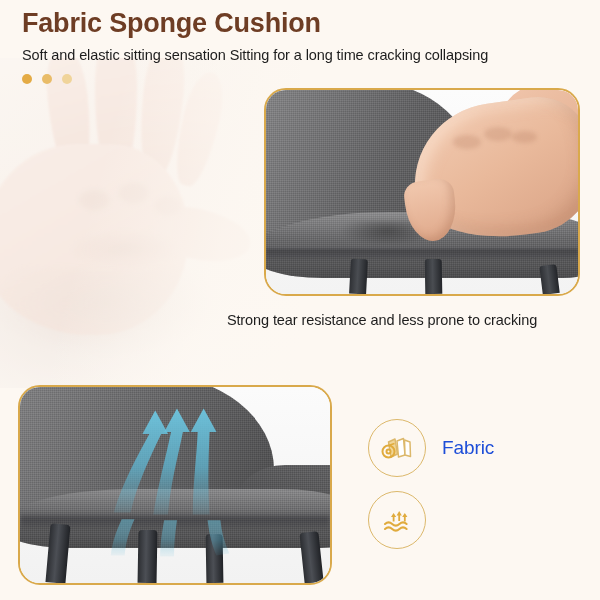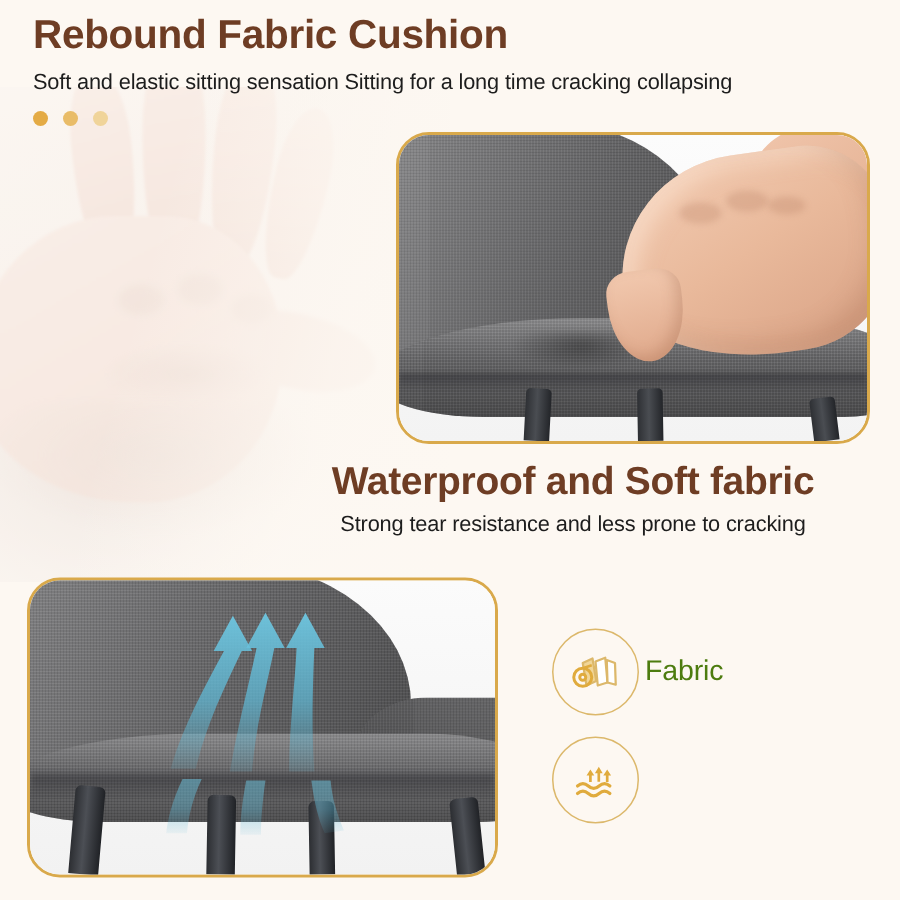--- a/index.html
+++ b/index.html
@@ -214,21 +214,21 @@
   
   .features{ position:absolute; left:368px; top:412px; }
   .feature{ display:flex; align-items:center; height:72px; }
   .feature-icon{
     width:58px; height:58px; border-radius:50%;
     border:1.6px solid #dcb86b;
     display:flex; align-items:center; justify-content:center;
     flex:0 0 auto;
   }
   .feature-label{
-    margin-left:4px; font-size:19px; color:#4d7c0f; letter-spacing:-.1px;
+    margin-left:16px; font-size:19px; color:#1d4ed8; letter-spacing:-.1px;
   }
 </style>
 </head>
 <body>
 
 <div class="bg-foam">
   <div class="foam-base"></div>
   <div class="finger f1"></div>
   <div class="finger f2"></div>
   <div class="finger f3"></div>
@@ -237,21 +237,21 @@
   <div class="thumb"></div>
   <div class="knuckle k1"></div>
   <div class="knuckle k2"></div>
   <div class="knuckle k3"></div>
   <div class="crease"></div>
   <div class="press-shadow"></div>
 </div>
 <div class="bg-fade"></div>
 
 <div class="header">
-  <div class="title">Rebound Fabric Cushion</div>
+  <div class="title">Fabric Sponge Cushion</div>
   <div class="subtitle">Soft and elastic sitting sensation Sitting for a long time cracking collapsing</div>
   <div class="dots">
     <span class="dot d1"></span>
     <span class="dot d2"></span>
     <span class="dot d3"></span>
   </div>
 </div>
 
 <div class="panel panel-top">
   <div class="pt-bg"></div>
@@ -270,21 +270,20 @@
   <div class="pt-leg l3"></div>
   <div class="pt-wrist"></div>
   <div class="pt-hand"></div>
   <div class="pt-fingerpress"></div>
   <div class="pt-knuckle" style="left:60%;top:22%;width:9%;height:7%;"></div>
   <div class="pt-knuckle" style="left:70%;top:18%;width:9%;height:7%;"></div>
   <div class="pt-knuckle" style="left:79%;top:20%;width:8%;height:6%;"></div>
 </div>
 
 <div class="mid-head">
-  <div class="title">Waterproof and Soft fabric</div>
   <div class="subtitle">Strong tear resistance and less prone to cracking</div>
 </div>
 
 <div class="panel panel-bottom">
   <div class="pb-bg"></div>
   <div class="pb-back">
       <div class="fabric"></div>
       <div class="sh"></div>
     </div>
   <div class="pb-rightpanel">

